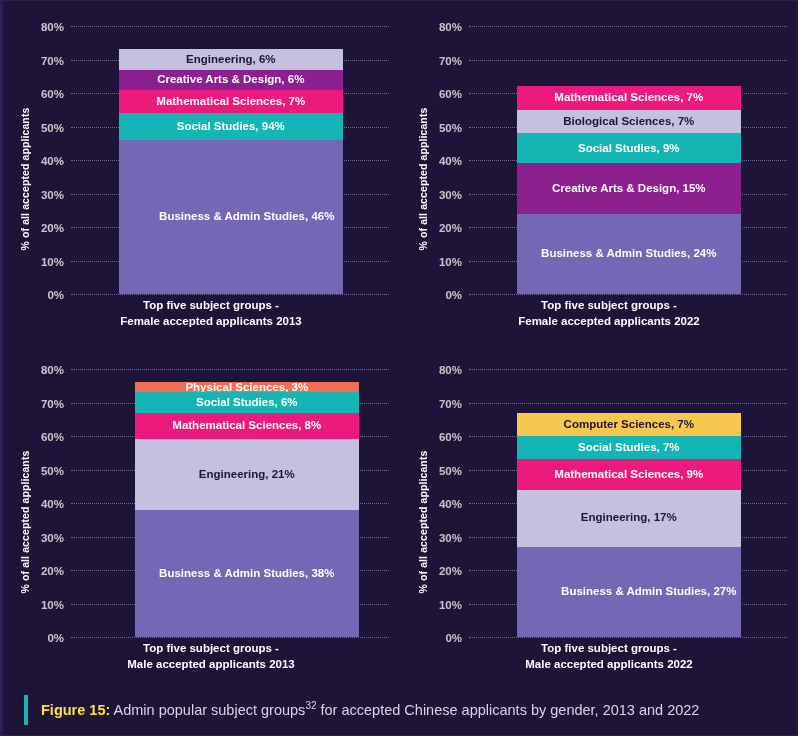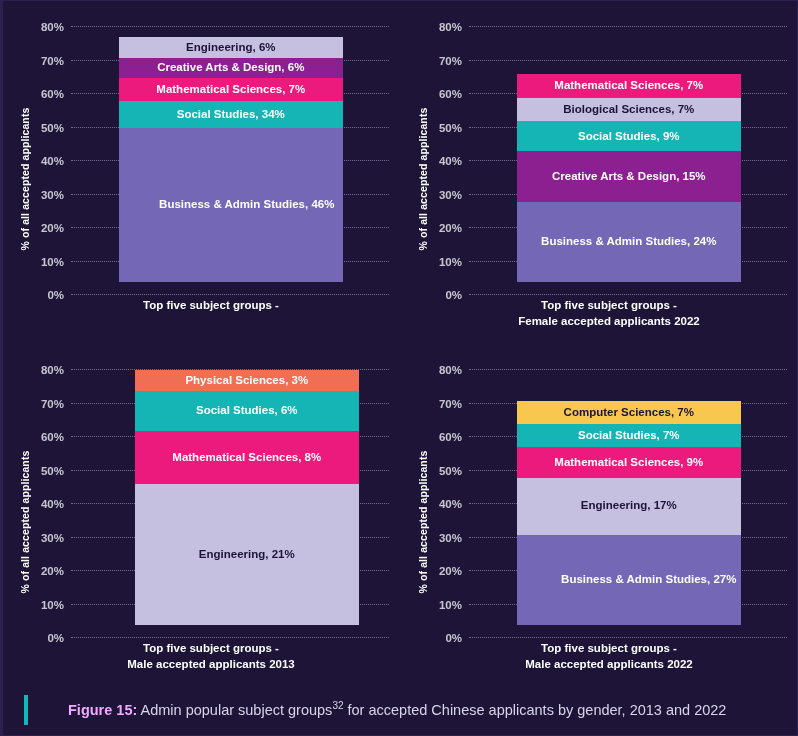--- a/index.html
+++ b/index.html
@@ -82,21 +82,21 @@
     transform: translateY(-50%);
     color: #ffffff;
     font-size: 11.5px;
     font-weight: bold;
     white-space: nowrap;
   }
   .bar-stack {
     position: absolute;
     left: 15%;
     width: 70.5%;
-    bottom: 12px;
+    bottom: 0;
     display: flex;
     flex-direction: column;
   }
   .seg {
     display: flex;
     align-items: center;
     justify-content: center;
     font-size: 11.5px;
     font-weight: bold;
     text-align: center;
@@ -134,23 +134,22 @@
     flex: 0 0 auto;
     margin-right: 13px;
   }
   .caption-text {
     color: #d9d5e8;
     font-size: 14.5px;
     line-height: 1.2;
     white-space: nowrap;
   }
   .caption-text .fig-label {
-    color: #f0abfc;
-    font-weight: bold;
-    margin-left: 27px;
+    color: #fde047;
+    font-weight: bold;
   }
   .caption-text sup {
     font-size: 10px;
     font-weight: normal;
     vertical-align: super;
   }
 </style>
 </head>
 <body>
 
@@ -185,26 +184,27 @@
             <div class="gridline" style="top: 12.5%;">
               <span class="tick-label">70%</span>
             </div>
             <div class="gridline" style="top: 0%;">
               <span class="tick-label">80%</span>
             </div>
             <div class="bar-stack" style="height: 91.25%;">
               <div class="seg" style="flex: 6 0 0px; background: rgb(197, 191, 224); color: rgb(29, 20, 56);">Engineering, 6%</div>
               <div class="seg" style="flex: 6 0 0px; background: rgb(141, 32, 145); color: rgb(255, 255, 255);">Creative Arts &amp; Design, 6%</div>
               <div class="seg" style="flex: 7 0 0px; background: rgb(236, 26, 124); color: rgb(255, 255, 255);">Mathematical Sciences, 7%</div>
-              <div class="seg" style="flex: 8 0 0px; background: rgb(22, 181, 181); color: rgb(255, 255, 255);">Social Studies, 34%</div>
+              <div class="seg" style="flex: 8 0 0px; background: rgb(22, 181, 181); color: rgb(255, 255, 255);">Social Studies, 94%</div>
               <div class="seg" style="flex: 46 0 0px; background: rgb(116, 103, 181); color: rgb(255, 255, 255); padding-left: 32px;">Business &amp; Admin Studies, 46%</div>
             </div>
           </div>
           <div class="x-caption">
             <div>Top five subject groups -</div>
+            <div>Female accepted applicants 2013</div>
           </div>
         </div>
       </div>
       <div class="panel">
         <div class="plot-wrap">
           <div class="axis-title">% of all accepted applicants</div>
           <div class="plot-area">
             <div class="gridline" style="top: 100%;">
               <span class="tick-label">0%</span>
             </div>
@@ -275,20 +275,21 @@
               <span class="tick-label">70%</span>
             </div>
             <div class="gridline" style="top: 0%;">
               <span class="tick-label">80%</span>
             </div>
             <div class="bar-stack" style="height: 95%; padding-left: 16px;">
               <div class="seg" style="flex: 3 0 0px; background: rgb(239, 110, 84); color: rgb(255, 255, 255);">Physical Sciences, 3%</div>
               <div class="seg" style="flex: 6 0 0px; background: rgb(22, 181, 181); color: rgb(255, 255, 255);">Social Studies, 6%</div>
               <div class="seg" style="flex: 8 0 0px; background: rgb(236, 26, 124); color: rgb(255, 255, 255);">Mathematical Sciences, 8%</div>
               <div class="seg" style="flex: 21 0 0px; background: rgb(197, 191, 224); color: rgb(29, 20, 56);">Engineering, 21%</div>
+              <div class="seg" style="flex: 38 0 0px; background: rgb(116, 103, 181); color: rgb(255, 255, 255);">Business &amp; Admin Studies, 38%</div>
             </div>
           </div>
           <div class="x-caption">
             <div>Top five subject groups -</div>
             <div>Male accepted applicants 2013</div>
           </div>
         </div>
       </div>
       <div class="panel">
         <div class="plot-wrap">

